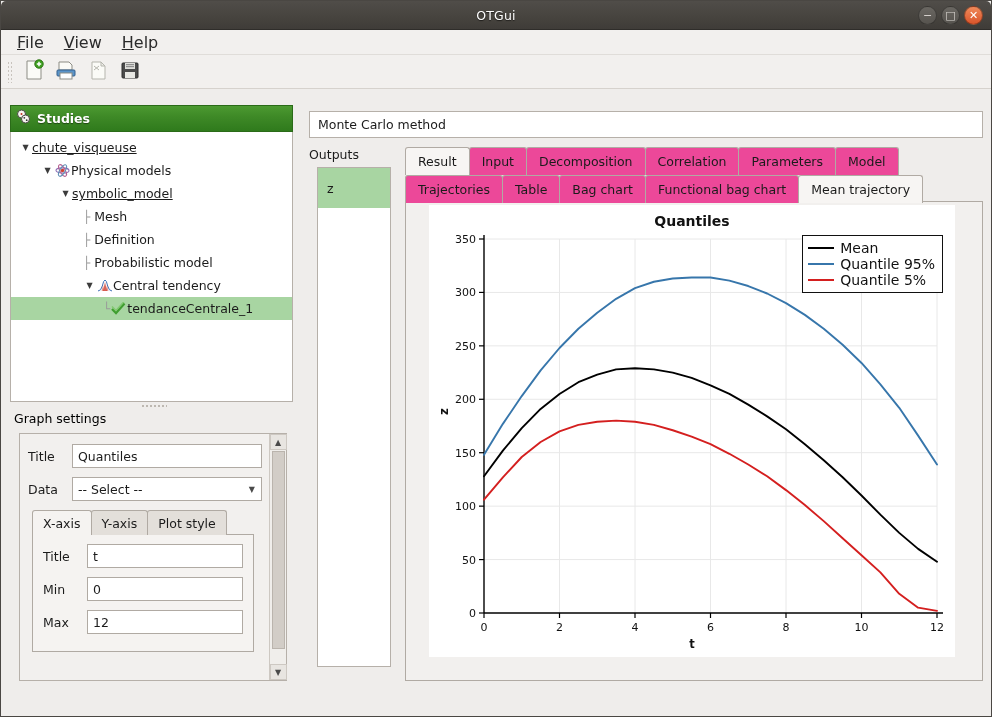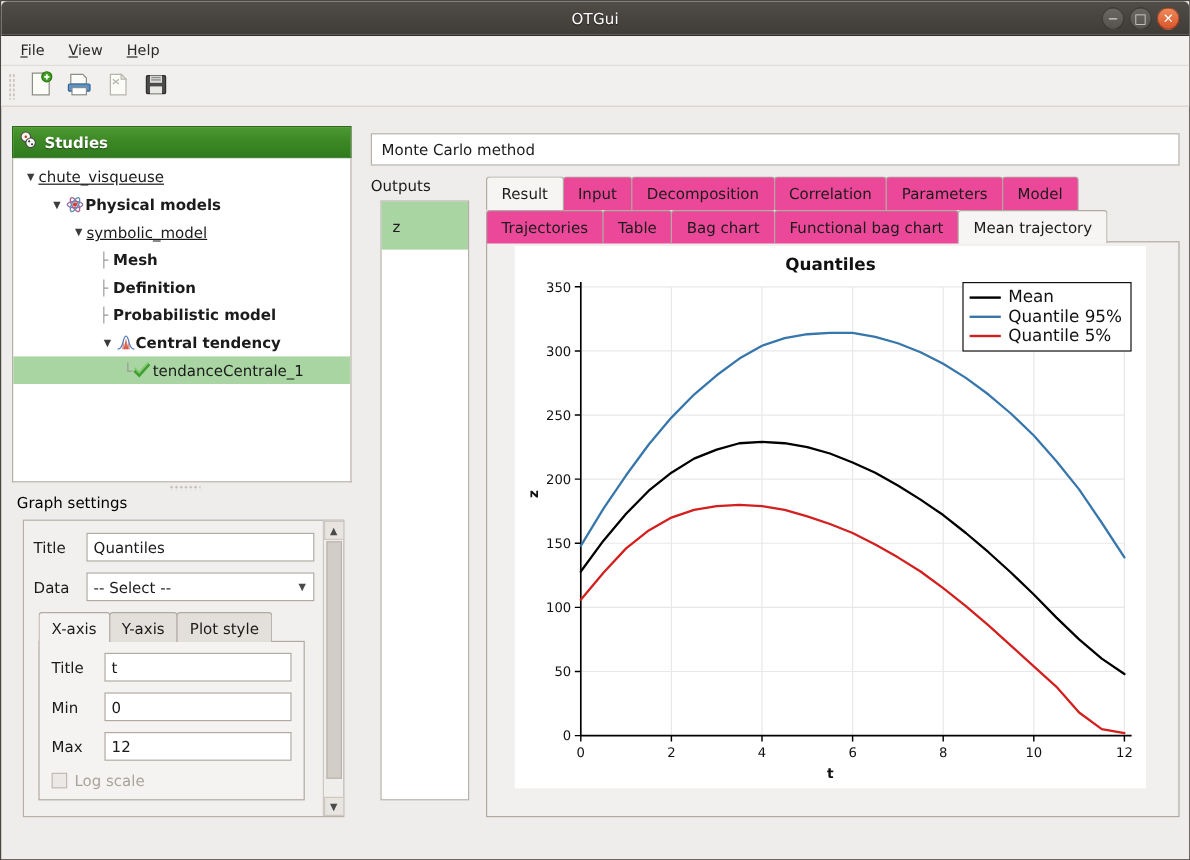--- a/index.html
+++ b/index.html
@@ -46,21 +46,21 @@
     color: #ffffff;
   }
 
   
   .menubar {
     position: absolute; left: 0; top: 29px; width: 990px; height: 25px;
     background: #f2f0ee; border-bottom: 1px solid #e0ddd9;
     display: flex; align-items: center; padding-left: 8px; gap: 4px;
   }
   .menuitem {
-    padding: 3px 8px; font-size: 12px; color: #2a2a2a;
+    padding: 3px 8px; font-size: 16px; color: #2a2a2a;
   }
   .menuitem u { text-decoration: underline; }
 
   
   .toolbar {
     position: absolute; left: 0; top: 54px; width: 990px; height: 34px;
     background: #f2f0ee; border-bottom: 1px solid #d6d2cd;
     display: flex; align-items: center; padding-left: 6px; gap: 2px;
   }
   .tb-grip {
@@ -90,21 +90,21 @@
   }
   .trow {
     height: 23px; display: flex; align-items: center; font-size: 12.5px;
     color: #1b1b1b; white-space: nowrap;
   }
   .trow.sel { background: #a8d5a2; }
   .arrow {
     width: 13px; text-align: center; font-size: 8px; color: #3c3c3c;
   }
   .tlabel.link { text-decoration: underline; }
-  .tlabel.bold { font-weight: bold; }
+  .tlabel.bold { font-weight: normal; }
   .ticon { width: 17px; text-align: center; display: inline-flex;
            align-items: center; justify-content: center; }
   .guide { color: #9a9a9a; font-family: "DejaVu Sans Mono", monospace; font-size: 12px; }
 
   .splitdots {
     position: absolute; left: 140px; top: 403px; width: 26px; height: 5px;
     background-image: radial-gradient(#bdb8b1 1px, transparent 1px);
     background-size: 4px 4px;
   }
   .gs-title {
@@ -382,24 +382,20 @@
           <div class="flab">Title</div>
           <div class="tinput">t</div>
         </div>
         <div class="frow">
           <div class="flab">Min</div>
           <div class="tinput">0</div>
         </div>
         <div class="frow">
           <div class="flab">Max</div>
           <div class="tinput">12</div>
-        </div>
-        <div class="chkrow">
-          <div class="chkbox"></div>
-          <div class="chklab">Log scale</div>
         </div>
       </div>
     </div>
 
     <div class="vscroll">
       <div class="vs-arrow">▲</div>
       <div class="vs-thumb" style="height:198px; margin-top:1px;"></div>
       <div class="vs-arrow" style="margin-top:auto">▼</div>
     </div>
   </div>

